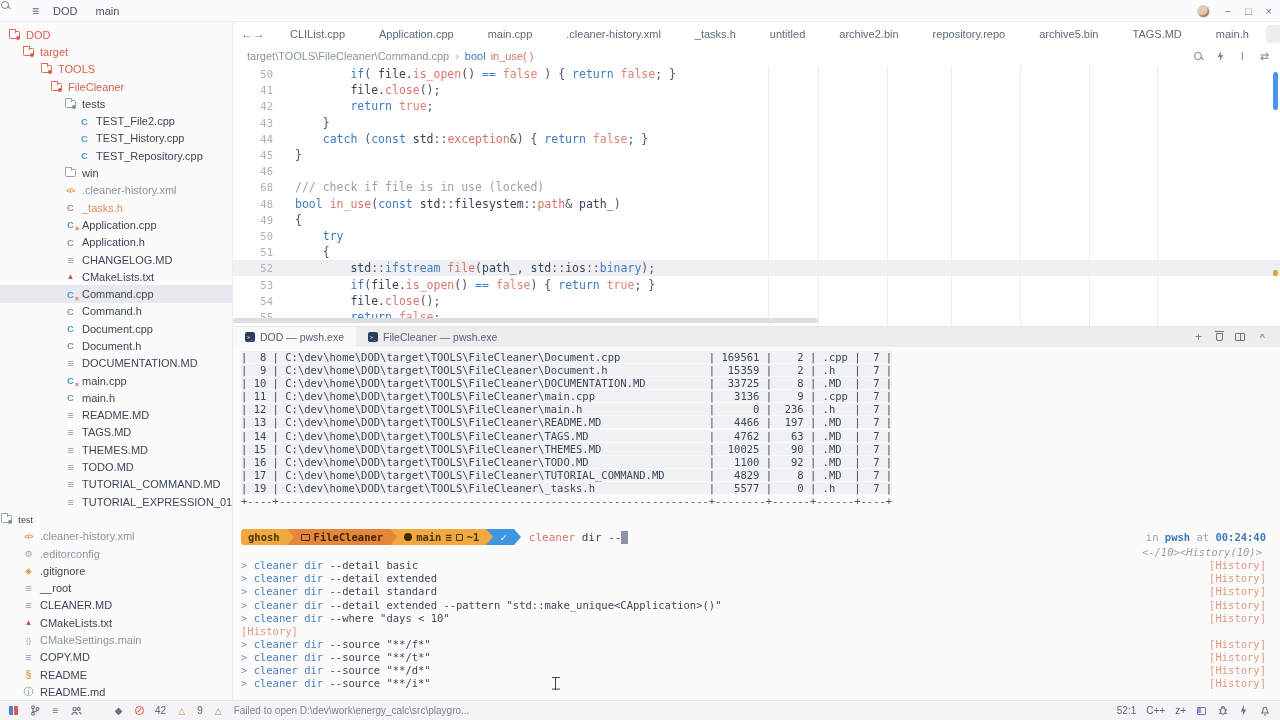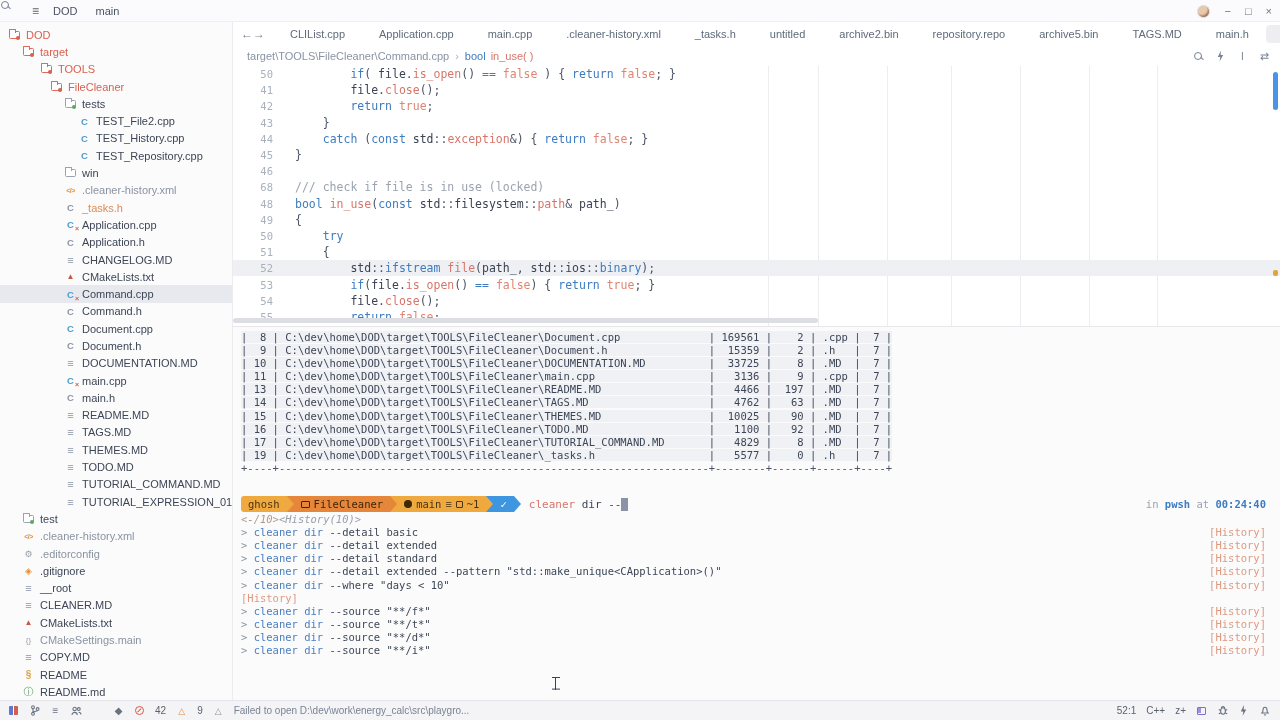--- a/index.html
+++ b/index.html
@@ -89,40 +89,40 @@
   .i-split::before{content:'';position:absolute;left:4px;top:0;width:1.1px;height:6px;background:#6a7280}
   .i-chev{font-size:9px;font-weight:bold}
 
   .term{flex:1;background:#fbfbfc;font-family:"DejaVu Sans Mono","Liberation Mono",monospace;font-size:10.5px;color:#3d4656;padding:4px 0 0 8px;position:relative;overflow:hidden}
   .trowline{height:13.1px;line-height:13.1px;white-space:pre}
   .trowline .shade{background:#f0f1f5}
   .tsep{color:#4a5466}
 
   .prompt-row{margin-top:20px;height:18px;display:flex;justify-content:space-between;align-items:center;padding-right:14px}
   .pl{display:flex;align-items:center;white-space:pre}
-  .pseg{display:inline-flex;align-items:center;height:16px;padding:0 7px;font-size:10.5px;font-weight:normal;color:#4a3413;gap:4px}
+  .pseg{display:inline-flex;align-items:center;height:16px;padding:0 7px;font-size:10.5px;font-weight:bold;color:#4a3413;gap:4px}
   .s1{background:#efa93f;border-radius:3px 0 0 3px}
   .s2{background:#e5863b;color:#3d2505}
   .s3{background:#efa93f}
   .s4{background:#3f96e0;color:#fff}
   .parrow{width:0;height:0;border-top:8px solid transparent;border-bottom:8px solid transparent;border-left:7px solid transparent}
   .a1{border-left-color:#efa93f;background:#e5863b}
   .a2{border-left-color:#e5863b;background:#efa93f}
   .a3{border-left-color:#efa93f;background:#3f96e0}
   .a4{border-left-color:#3f96e0}
   .fold-mini{width:9px;height:7px;border:1.1px solid #3d2505;border-radius:1px;position:relative}
   .octo-mini{width:8px;height:8px;border-radius:50%;background:#3d2a05}
   .edit-mini{width:7px;height:7px;border:1.1px solid #4a3413;border-radius:1px}
   .cmd{white-space:pre;margin-left:8px;font-size:11px}
   .c1{color:#d7756a}.c2{color:#3d4656}
   .cursor-block{display:inline-block;width:7px;height:13px;background:#8a94a6;vertical-align:text-bottom}
   .pr{font-size:10.5px;color:#9aa3af}
   .pr .blu{color:#3e7cc0;font-weight:bold}
 
-  .hist-header{display:flex;justify-content:flex-start;padding-right:18px;font-style:italic;height:13.1px;line-height:13.1px}
+  .hist-header{display:flex;justify-content:flex-end;padding-right:18px;font-style:italic;height:13.1px;line-height:13.1px}
   .hh-l{color:#b29a8c}.hh-r{color:#9aa0ac}
   .hrow{display:flex;justify-content:space-between;padding-right:14px;height:13.1px;line-height:13.1px;white-space:pre}
   .h-pre{color:#8a93a1}.h-cmd{color:#4a7fbf}.h-arg{color:#3d4656}
   .htag{color:#dd9a80}
 
   
   .statusbar{height:20px;flex:0 0 20px;background:#f4f4f7;border-top:1px solid #e5e5ea;display:flex;align-items:center;justify-content:space-between;font-size:10px;color:#5a6270;padding:0 10px 0 8px}
   .sb-l,.sb-r{display:flex;align-items:center;gap:10px}
   .sicon{width:11px;height:11px;display:inline-flex;align-items:center;justify-content:center;color:#6a7280;cursor:pointer}
   .i-grid{width:9px;height:9px;background:linear-gradient(90deg,#5b79d0 48%,#fff 48% 52%,#cf5f4e 52%);border-radius:1px}
@@ -276,21 +276,21 @@
           <span class="tlabel">TODO.MD</span>
         </div>
         <div class="trow" style="padding-left: 64px;">
           <span class="fi fi-md">≡</span>
           <span class="tlabel">TUTORIAL_COMMAND.MD</span>
         </div>
         <div class="trow" style="padding-left: 64px;">
           <span class="fi fi-md">≡</span>
           <span class="tlabel">TUTORIAL_EXPRESSION_01.MD</span>
         </div>
-        <div class="trow" style="padding-left: 22px;">
+        <div class="trow" style=" font-family: Liberation Serif, serif;">
           <span class="fi">
             <span class="fold grn"></span>
           </span>
           <span class="tlabel">test</span>
         </div>
         <div class="trow" style="padding-left: 22px;">
           <span class="fi fi-xml">&lt;/&gt;</span>
           <span class="tlabel dim">.cleaner-history.xml</span>
         </div>
         <div class="trow" style="padding-left: 22px;">
@@ -440,27 +440,44 @@
               <span class="ln">55</span>
               <pre class="ct"><span class="t-pu">        </span><span class="t-kw">return</span><span class="t-pu"> </span><span class="t-li">false</span><span class="t-pu">;</span></pre>
             </div>
           </div>
         <div class="vscroll"></div>
         <div class="odot"></div>
         <div class="hscroll"></div>
       </div>
 
       <div class="panel">
+        <div class="ptabs" id="ptabs">
+            <div class="ptab active">
+              <span class="pwsh-ic"></span>
+              <span>DOD — pwsh.exe</span>
+            </div>
+            <div class="ptab">
+              <span class="pwsh-ic"></span>
+              <span>FileCleaner — pwsh.exe</span>
+            </div>
+          <div class="pt-actions">
+            <span class="micon i-plus">+</span>
+            <span class="i-trash"></span>
+            <span class="i-split"></span>
+            <span class="micon i-chev">^</span>
+          </div>
+        </div>
 
         <div class="term">
           <div id="ttable">
               <div class="trowline"><span class="shade">|  8 | C:\dev\home\DOD\target\TOOLS\FileCleaner\Document.cpp              | 169561 |    2 | .cpp |  7 |</span></div>
               <div class="trowline"><span class="shade">|  9 | C:\dev\home\DOD\target\TOOLS\FileCleaner\Document.h                |  15359 |    2 | .h   |  7 |</span></div>
               <div class="trowline"><span class="shade">| 10 | C:\dev\home\DOD\target\TOOLS\FileCleaner\DOCUMENTATION.MD          |  33725 |    8 | .MD  |  7 |</span></div>
               <div class="trowline"><span class="shade">| 11 | C:\dev\home\DOD\target\TOOLS\FileCleaner\main.cpp                  |   3136 |    9 | .cpp |  7 |</span></div>
+              <div class="trowline"><span class="shade">| 12 | C:\dev\home\DOD\target\TOOLS\FileCleaner\main.h                    |      0 |  236 | .h   |  7 |</span></div>
               <div class="trowline"><span class="shade">| 13 | C:\dev\home\DOD\target\TOOLS\FileCleaner\README.MD                 |   4466 |  197 | .MD  |  7 |</span></div>
               <div class="trowline"><span class="shade">| 14 | C:\dev\home\DOD\target\TOOLS\FileCleaner\TAGS.MD                   |   4762 |   63 | .MD  |  7 |</span></div>
               <div class="trowline"><span class="shade">| 15 | C:\dev\home\DOD\target\TOOLS\FileCleaner\THEMES.MD                 |  10025 |   90 | .MD  |  7 |</span></div>
               <div class="trowline"><span class="shade">| 16 | C:\dev\home\DOD\target\TOOLS\FileCleaner\TODO.MD                   |   1100 |   92 | .MD  |  7 |</span></div>
               <div class="trowline"><span class="shade">| 17 | C:\dev\home\DOD\target\TOOLS\FileCleaner\TUTORIAL_COMMAND.MD       |   4829 |    8 | .MD  |  7 |</span></div>
               <div class="trowline"><span class="shade">| 19 | C:\dev\home\DOD\target\TOOLS\FileCleaner\_tasks.h                  |   5577 |    0 | .h   |  7 |</span></div>
               <div class="trowline tsep">+----+--------------------------------------------------------------------+--------+------+------+----+</div>
             </div>
 
           <div class="prompt-row">

